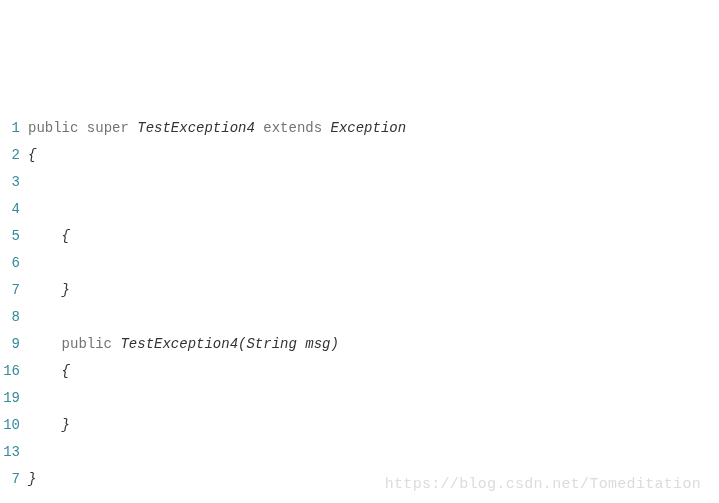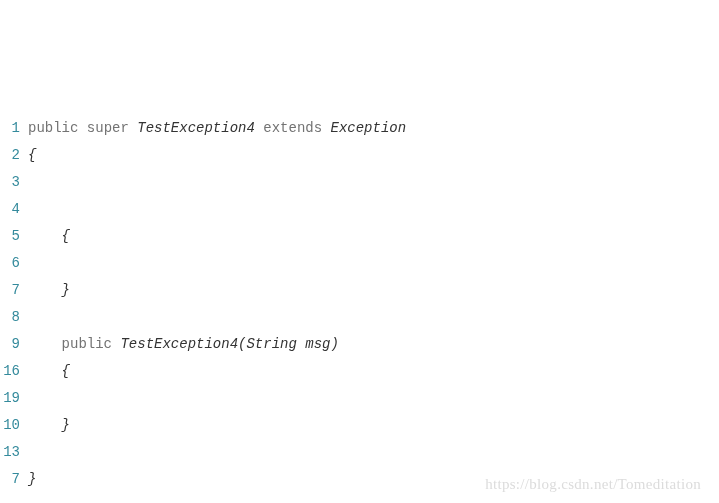--- a/index.html
+++ b/index.html
@@ -34,21 +34,21 @@
     white-space: pre;
     color: #333333;
   }
   .kw { color: #737373; font-weight: normal; margin-top: 8px; }
   .plain { color: #333333; font-style: italic; }
   .watermark {
     position: absolute;
     right: 18px;
     bottom: 10px;
     color: #dcdcdc;
-    font-family: Liberation Serif, serif;
+    font-family: Liberation Mono, monospace;
     font-size: 15px;
     letter-spacing: 0.3px;
     pointer-events: none;
   }
 </style>
 </head>
 <body>
 
 <div class="code-container">
 

